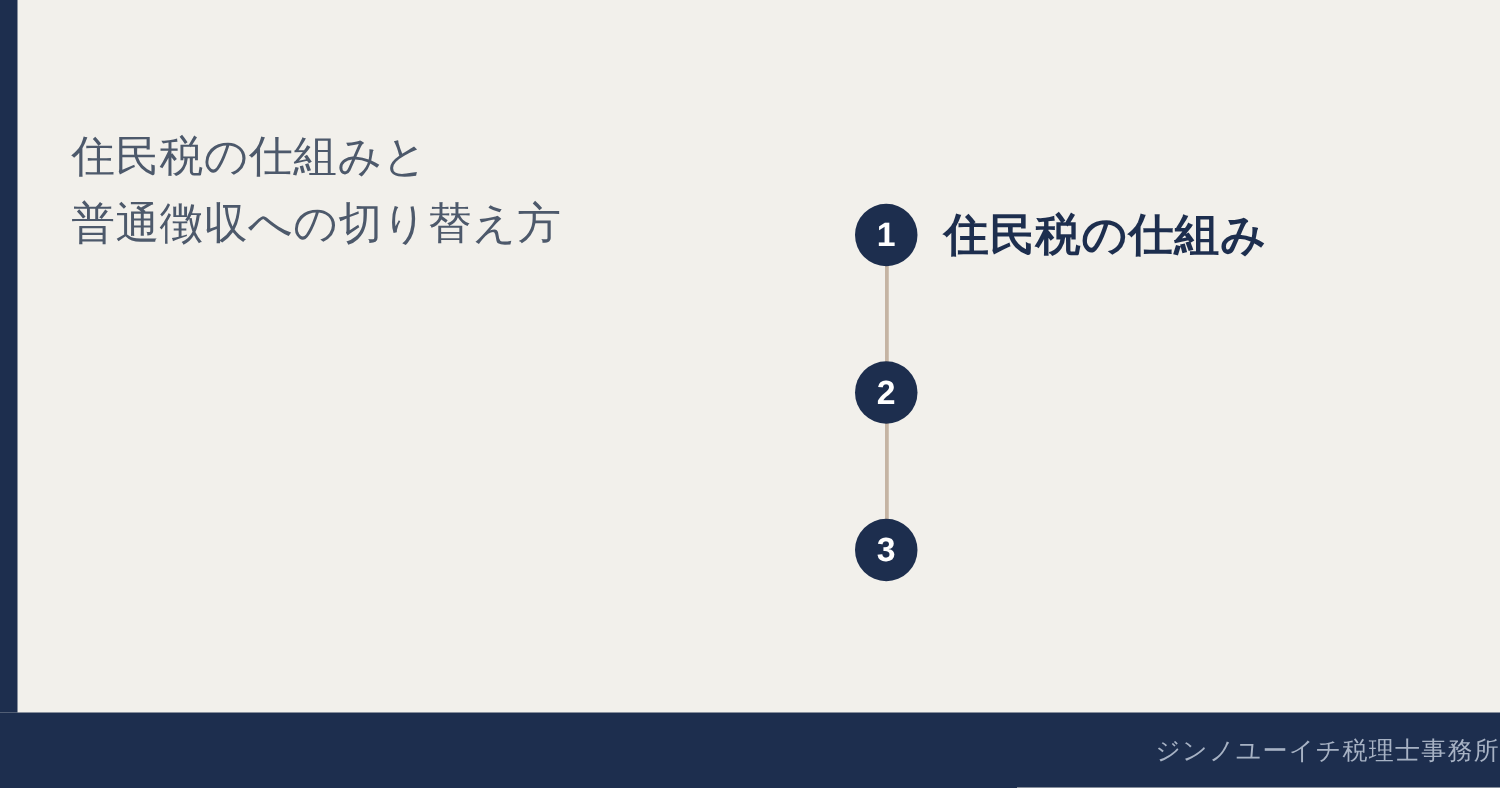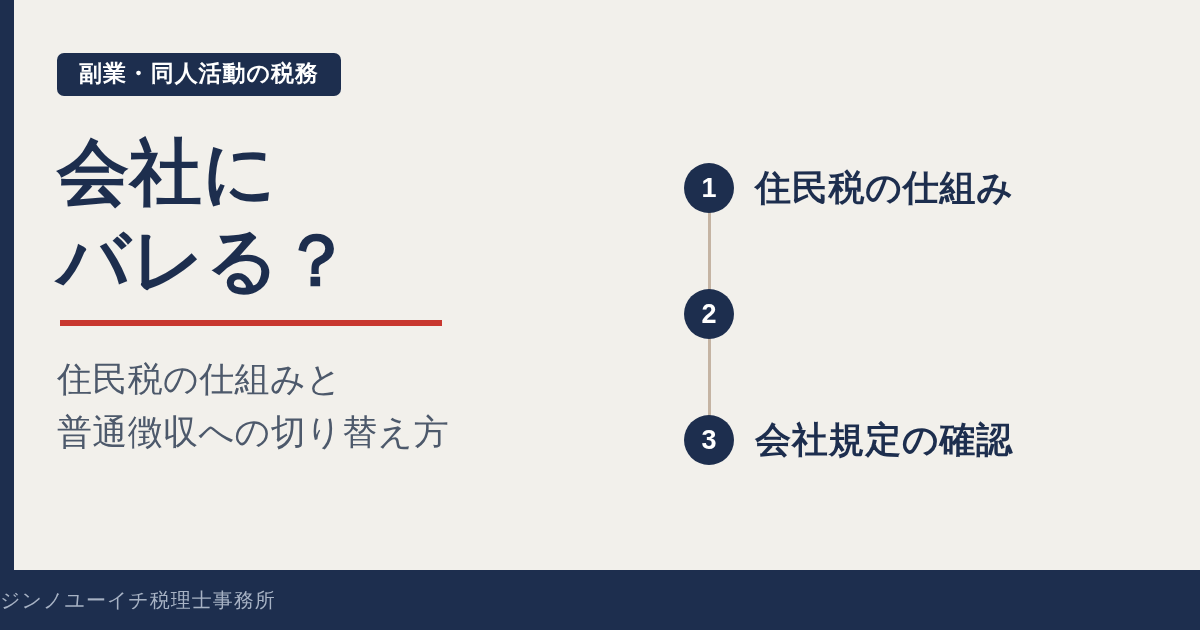--- a/index.html
+++ b/index.html
@@ -142,65 +142,58 @@
   
   .footer {
     position: absolute;
     left: 0;
     bottom: 0;
     width: 1200px;
     height: 60px;
     background: #1D2E4E;
     display: flex;
     align-items: center;
-    justify-content: flex-start;
+    justify-content: flex-end;
   }
 
   .footer-text {
     color: #A7B2C4;
     font-size: 20px;
     letter-spacing: 0.05em;
   }
 </style>
 </head>
 <body>
 
 <div class="slide">
 
   <div class="left-bar"></div>
 
   <div class="left-col">
 
-    <div class="badge">副業・同人活動の税務</div>
 
-    <div class="headline-wrap">
-      <h1 class="headline">会社に
-バレる？</h1>
-      <div class="underline"></div>
-    </div>
 
     <div class="subtitle">住民税の仕組みと
 普通徴収への切り替え方</div>
   </div>
 
   <div class="steps">
     <div class="step-line"></div>
 
     <div class="step">
       <div class="step-num">1</div>
       <div class="step-label">住民税の仕組み</div>
     </div>
 
     <div class="step">
       <div class="step-num">2</div>
     </div>
 
     <div class="step">
       <div class="step-num">3</div>
-      <div class="step-label">会社規定の確認</div>
     </div>
   </div>
 
   <div class="footer">
     <div class="footer-text">ジンノユーイチ税理士事務所</div>
   </div>
 
 </div>
 
 </body></html>

